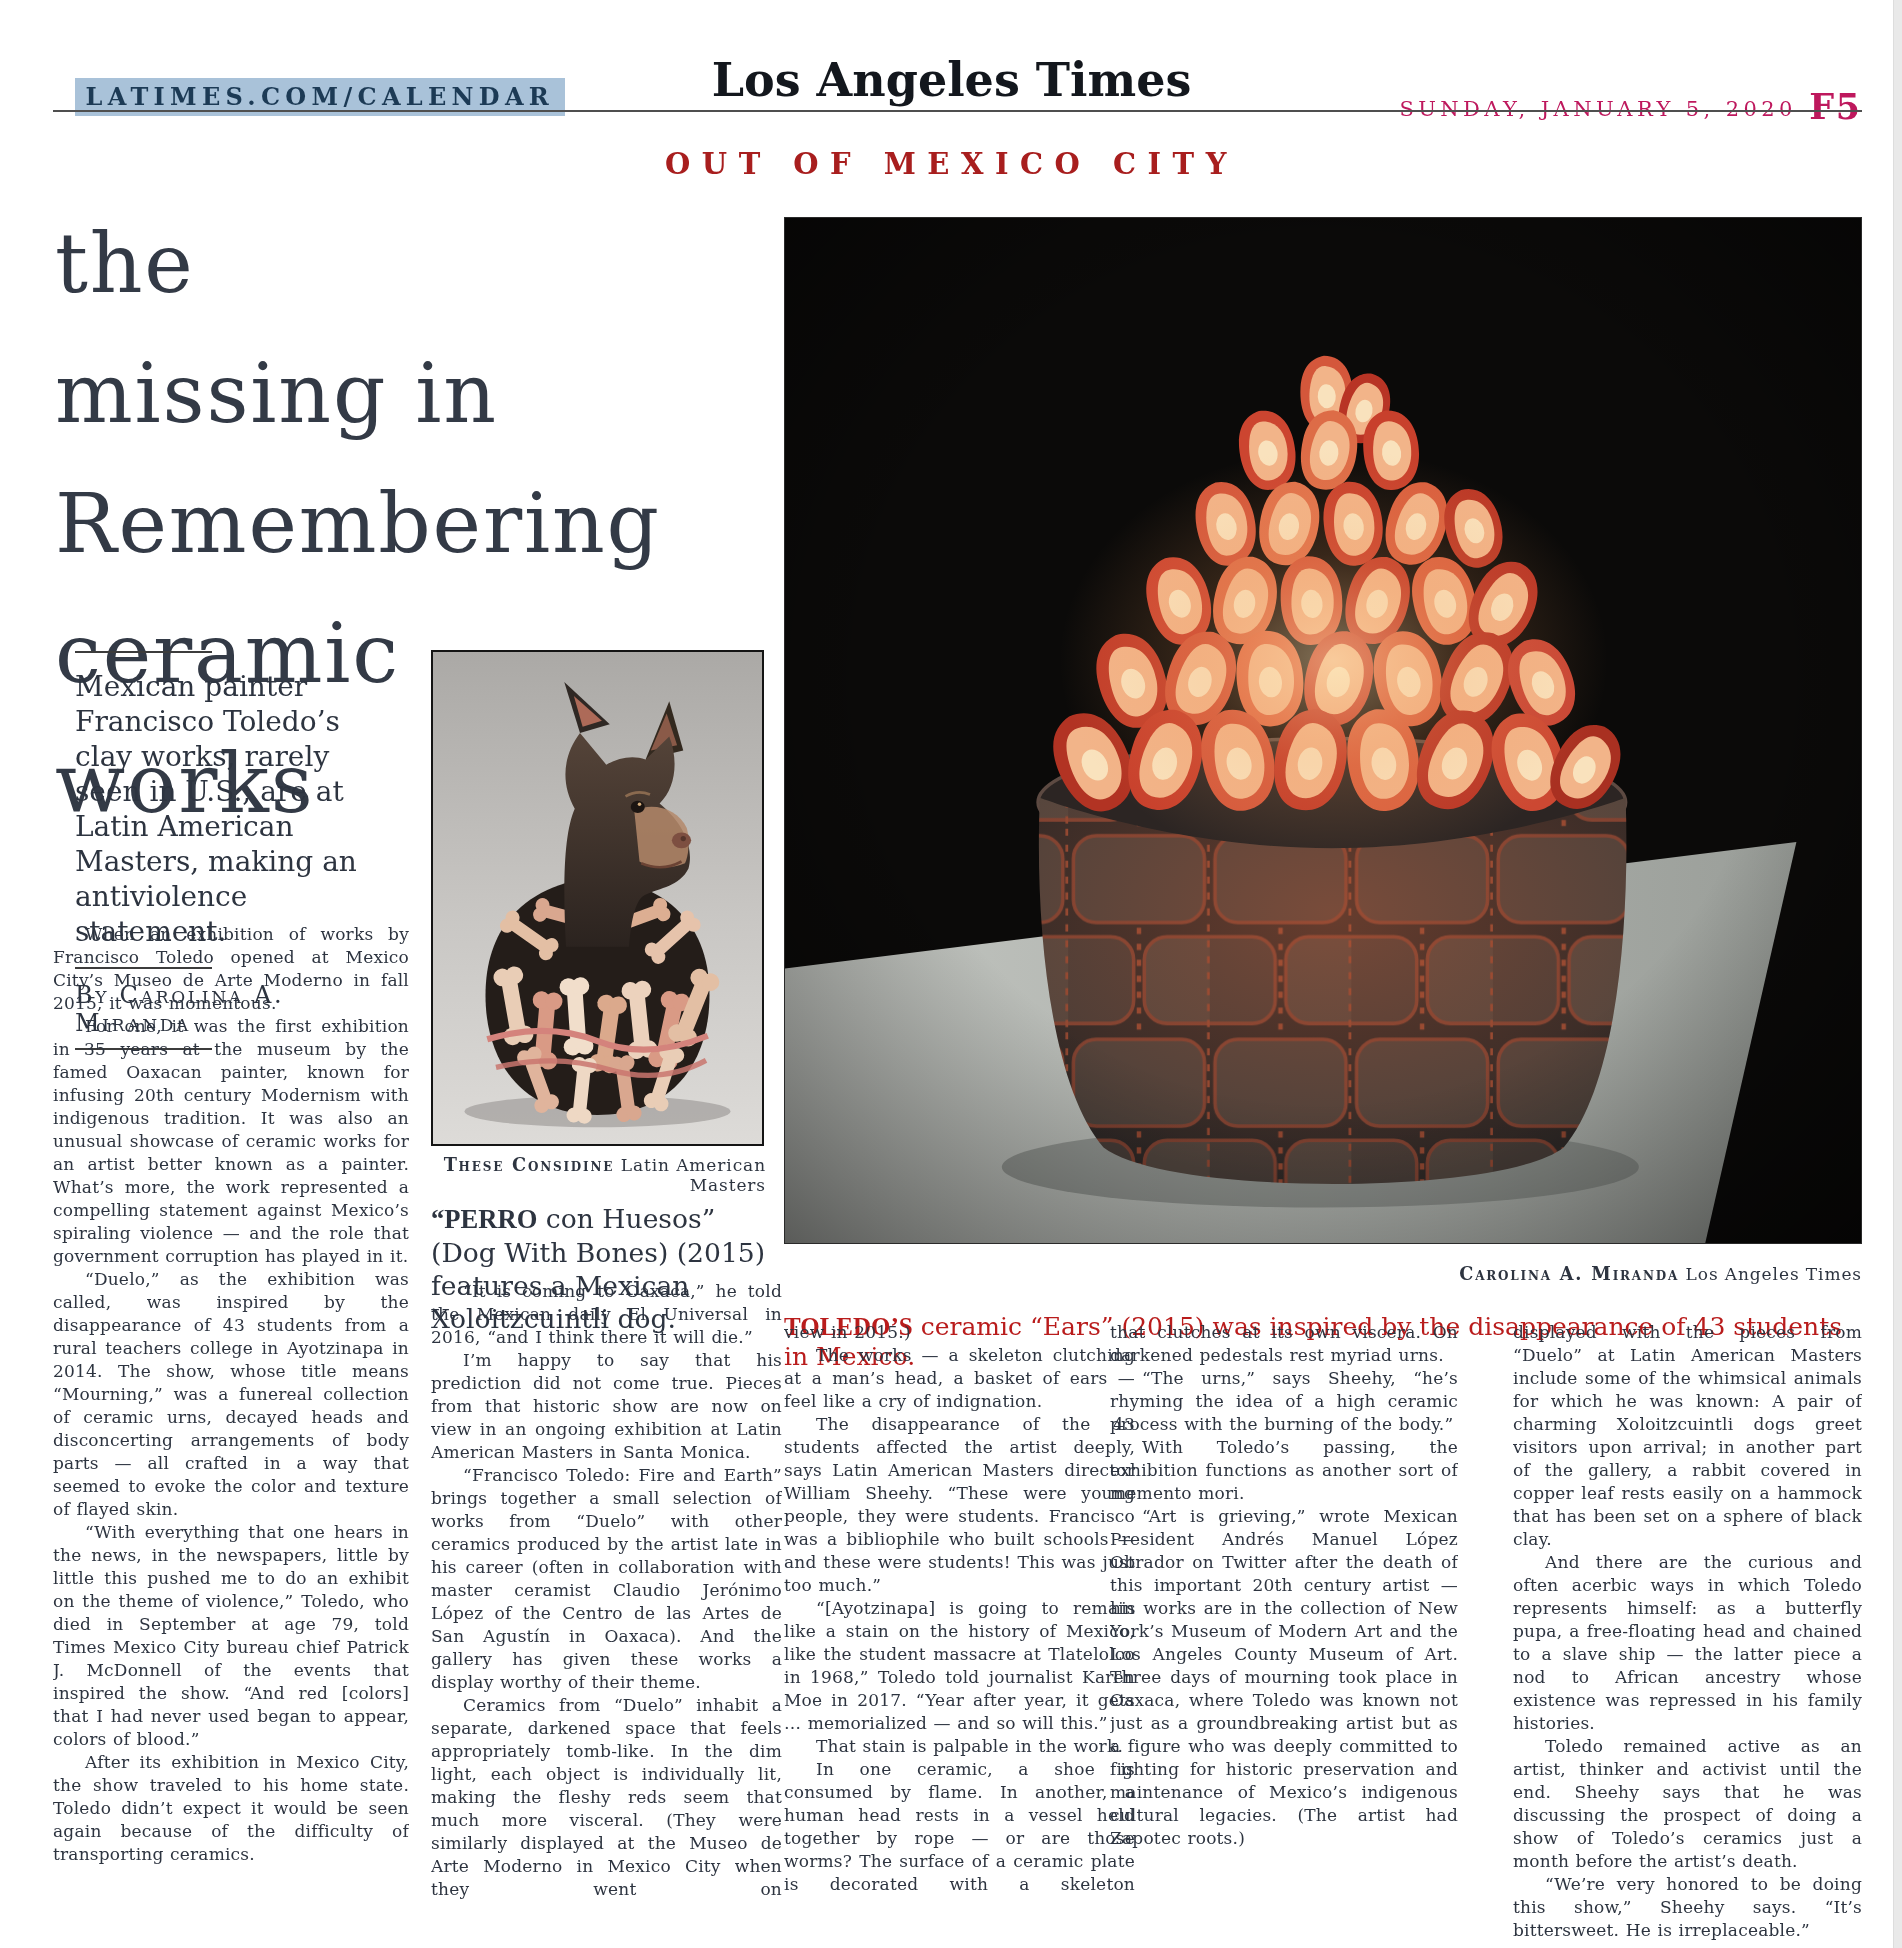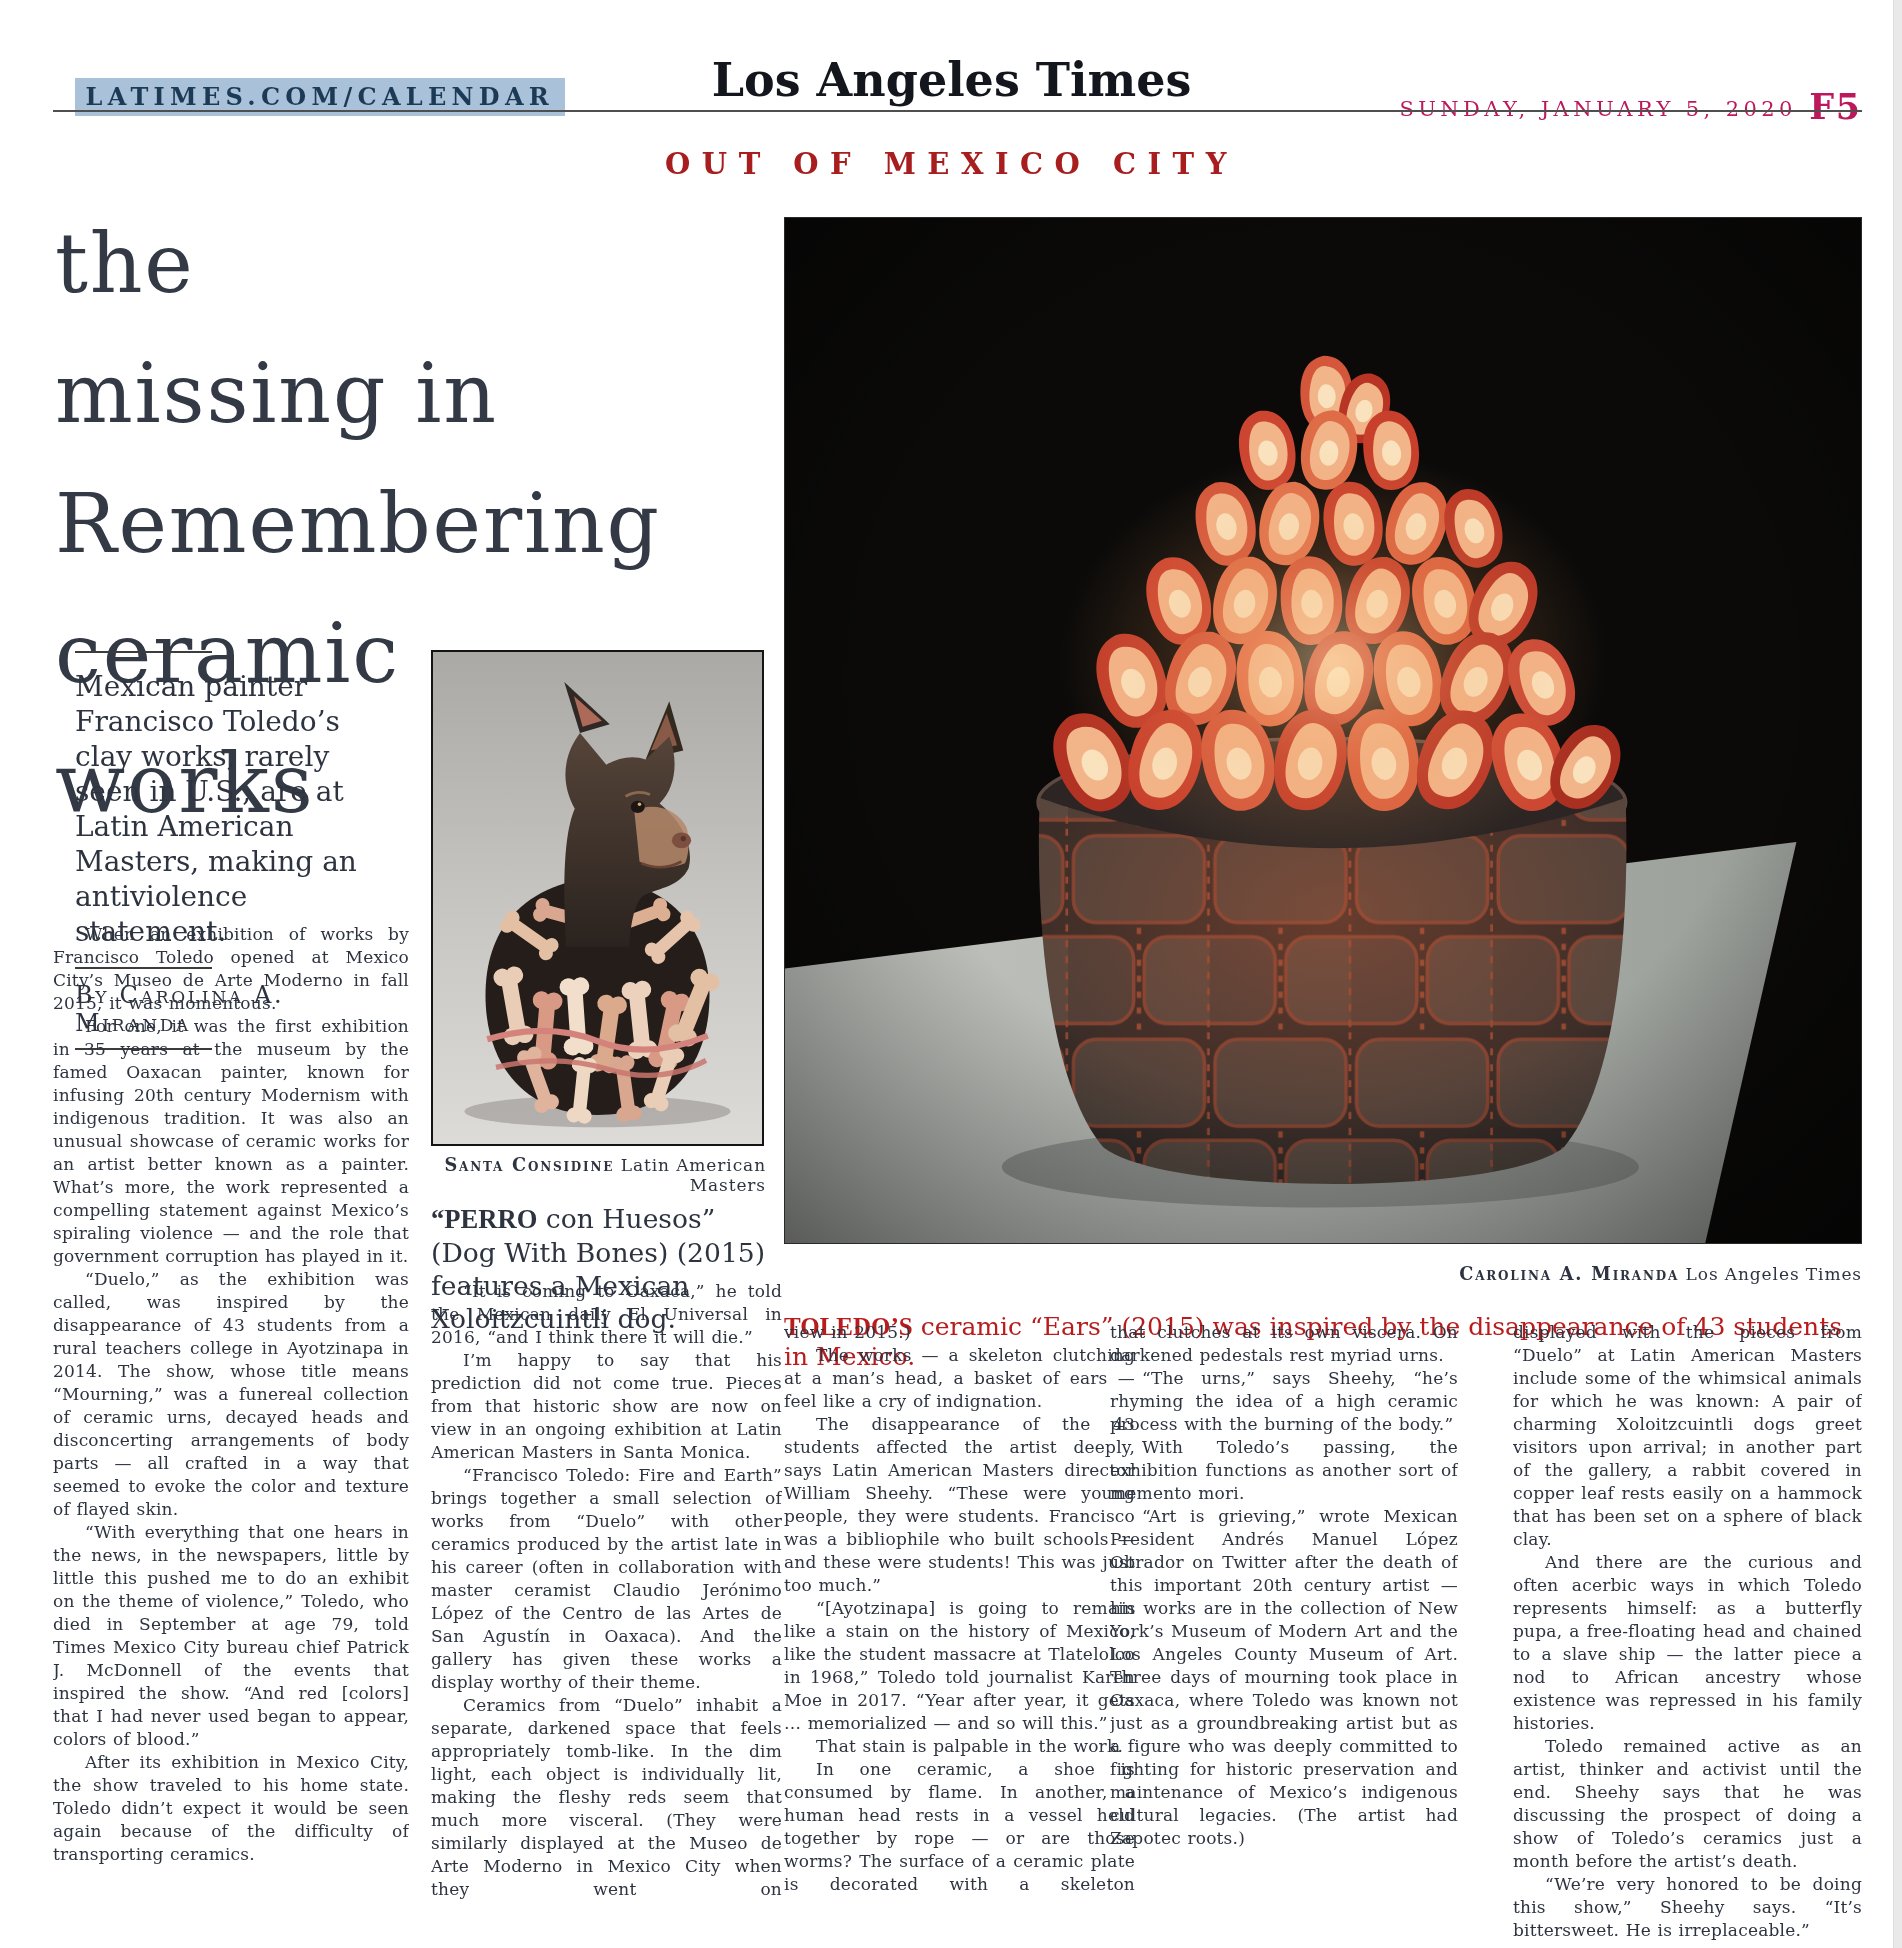--- a/index.html
+++ b/index.html
@@ -145,21 +145,21 @@
         <path d="M238,240 Q262,250 284,238" stroke="#6b4334" stroke-width="3" fill="none"></path>
         <ellipse cx="234" cy="176" rx="8" ry="7" fill="#1c1512"></ellipse>
         <circle cx="236" cy="173" r="2" fill="#d8b07e"></circle>
         <path d="M220,164 Q234,156 248,162" stroke="#8a6a4f" stroke-width="3" fill="none"></path>
       </g>
     </svg>
   </figure>
 
   <div class="dog-caption">
     <div class="credit">
-      <span class="name">Santa Considine</span>
+      <span class="name">These Considine</span>
       <span class="agency">Latin American Masters</span>
     </div>
     <p class="caption-text"><span class="cap-lead">“PERRO</span><span> con Huesos” (Dog With Bones) (2015) features a Mexican Xoloitzcuintli dog.</span></p>
   </div>
 
   <figure class="ears-figure">
     <svg viewBox="0 0 1216 1158" preserveAspectRatio="none">
       <defs>
         <linearGradient id="pedestal" x1="0" y1="0" x2="1" y2="0">
           <stop offset="0" stop-color="#c3c6c1"></stop>

